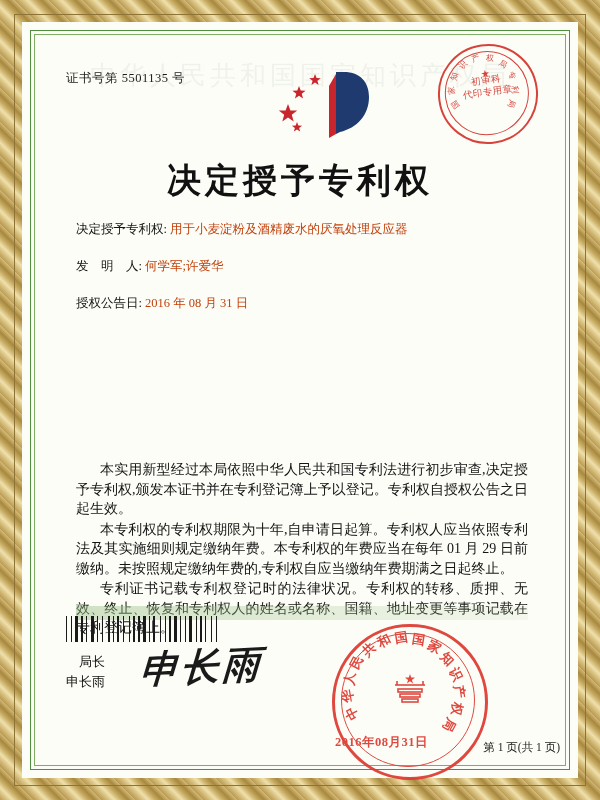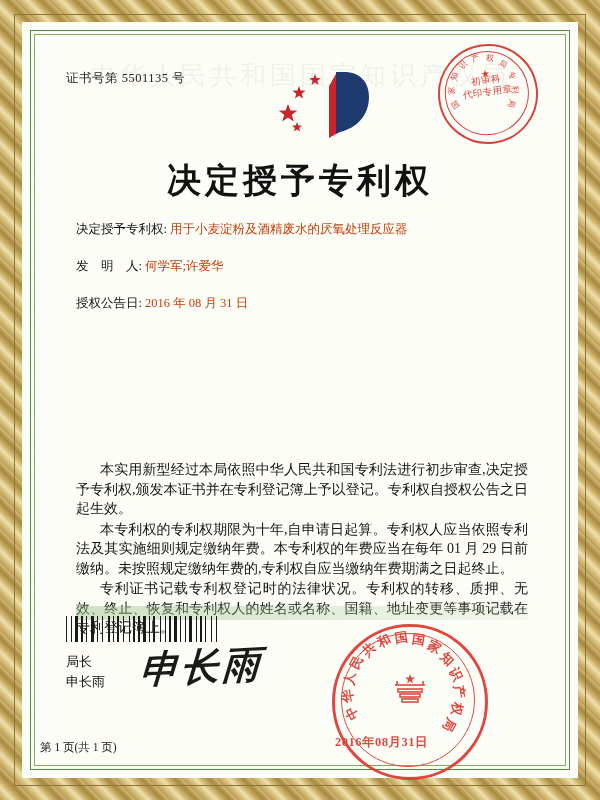--- a/index.html
+++ b/index.html
@@ -212,20 +212,21 @@
     background: #1a1a1a;
   }
 
   .signature-block {
     position: absolute;
     left: 26px;
     top: 612px;
     font-size: 13px;
     line-height: 20px;
     color: #111;
+    text-align: right;
   }
   .sig-script {
     position: absolute;
     left: 100px;
     top: 602px;
     font-size: 38px;
     font-family: "Liberation Serif", serif;
     font-style: italic;
     font-weight: bold;
     color: #1a1a1a;
@@ -282,21 +283,21 @@
     text-align: left;
     font-size: 12.5px;
     font-weight: bold;
     letter-spacing: 0.5px;
   }
 
   .page-footer {
     position: absolute;
     left: 0; right: 0;
     top: 700px;
-    text-align: left;
+    text-align: right;
     font-size: 11.5px;
     color: #1c1c1c;
   }
 
   .green-tint {
     position: absolute;
     left: 36px;
     top: 566px;
     width: 452px;
     height: 14px;

